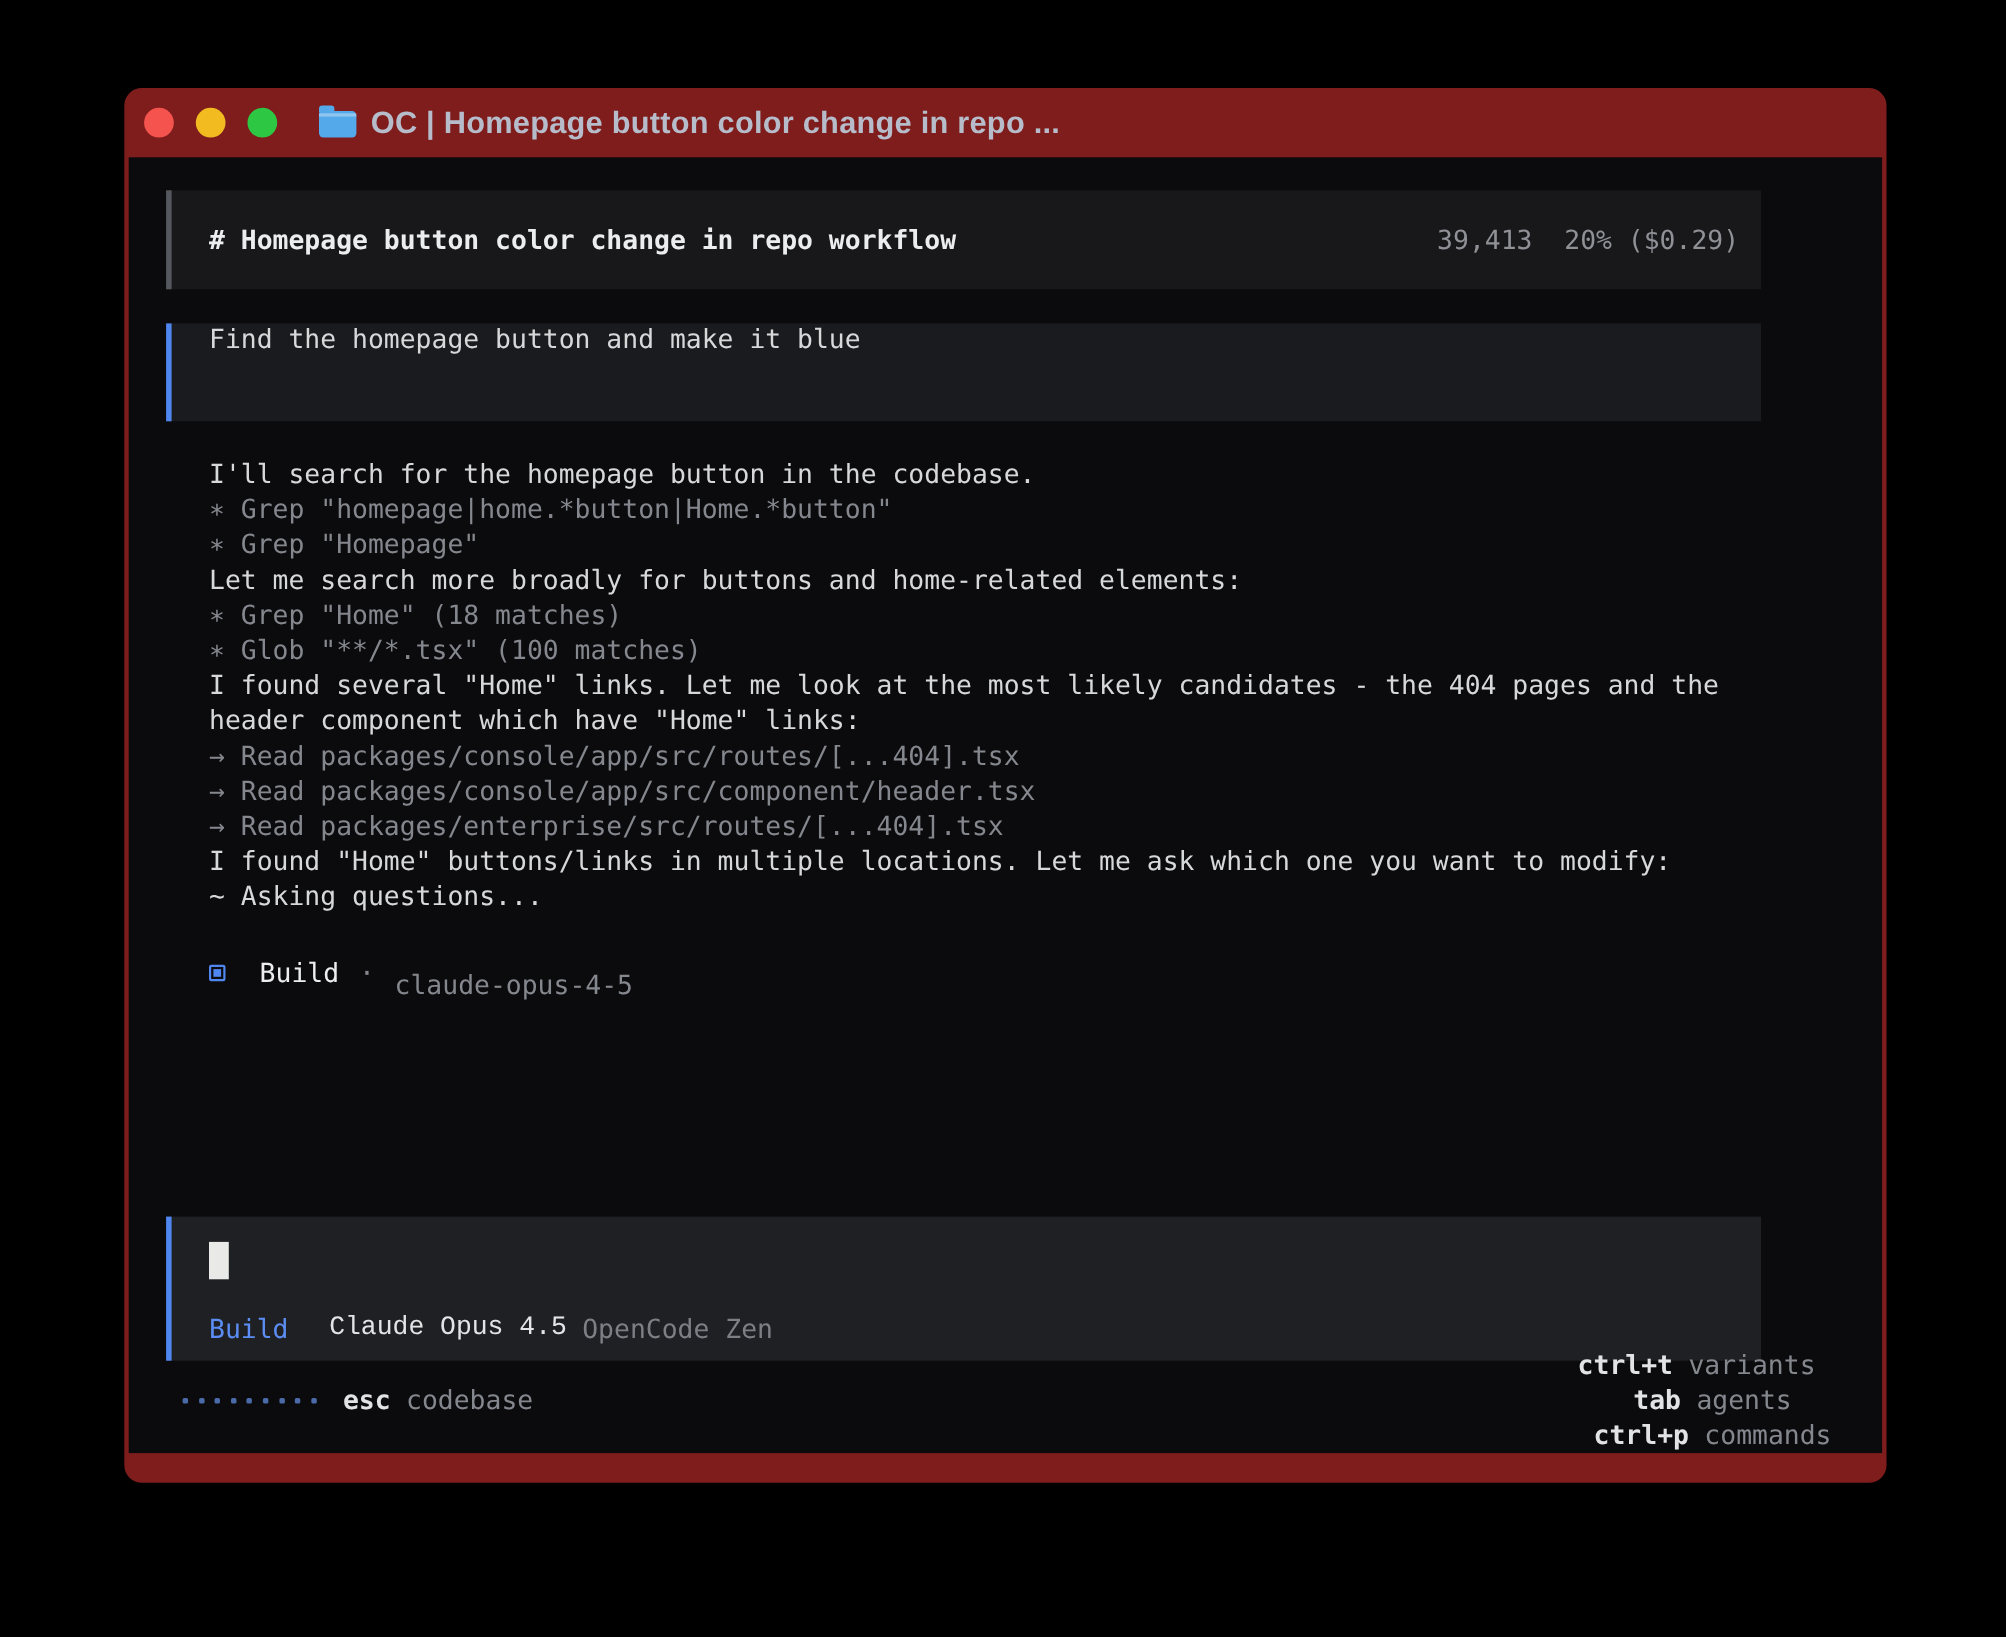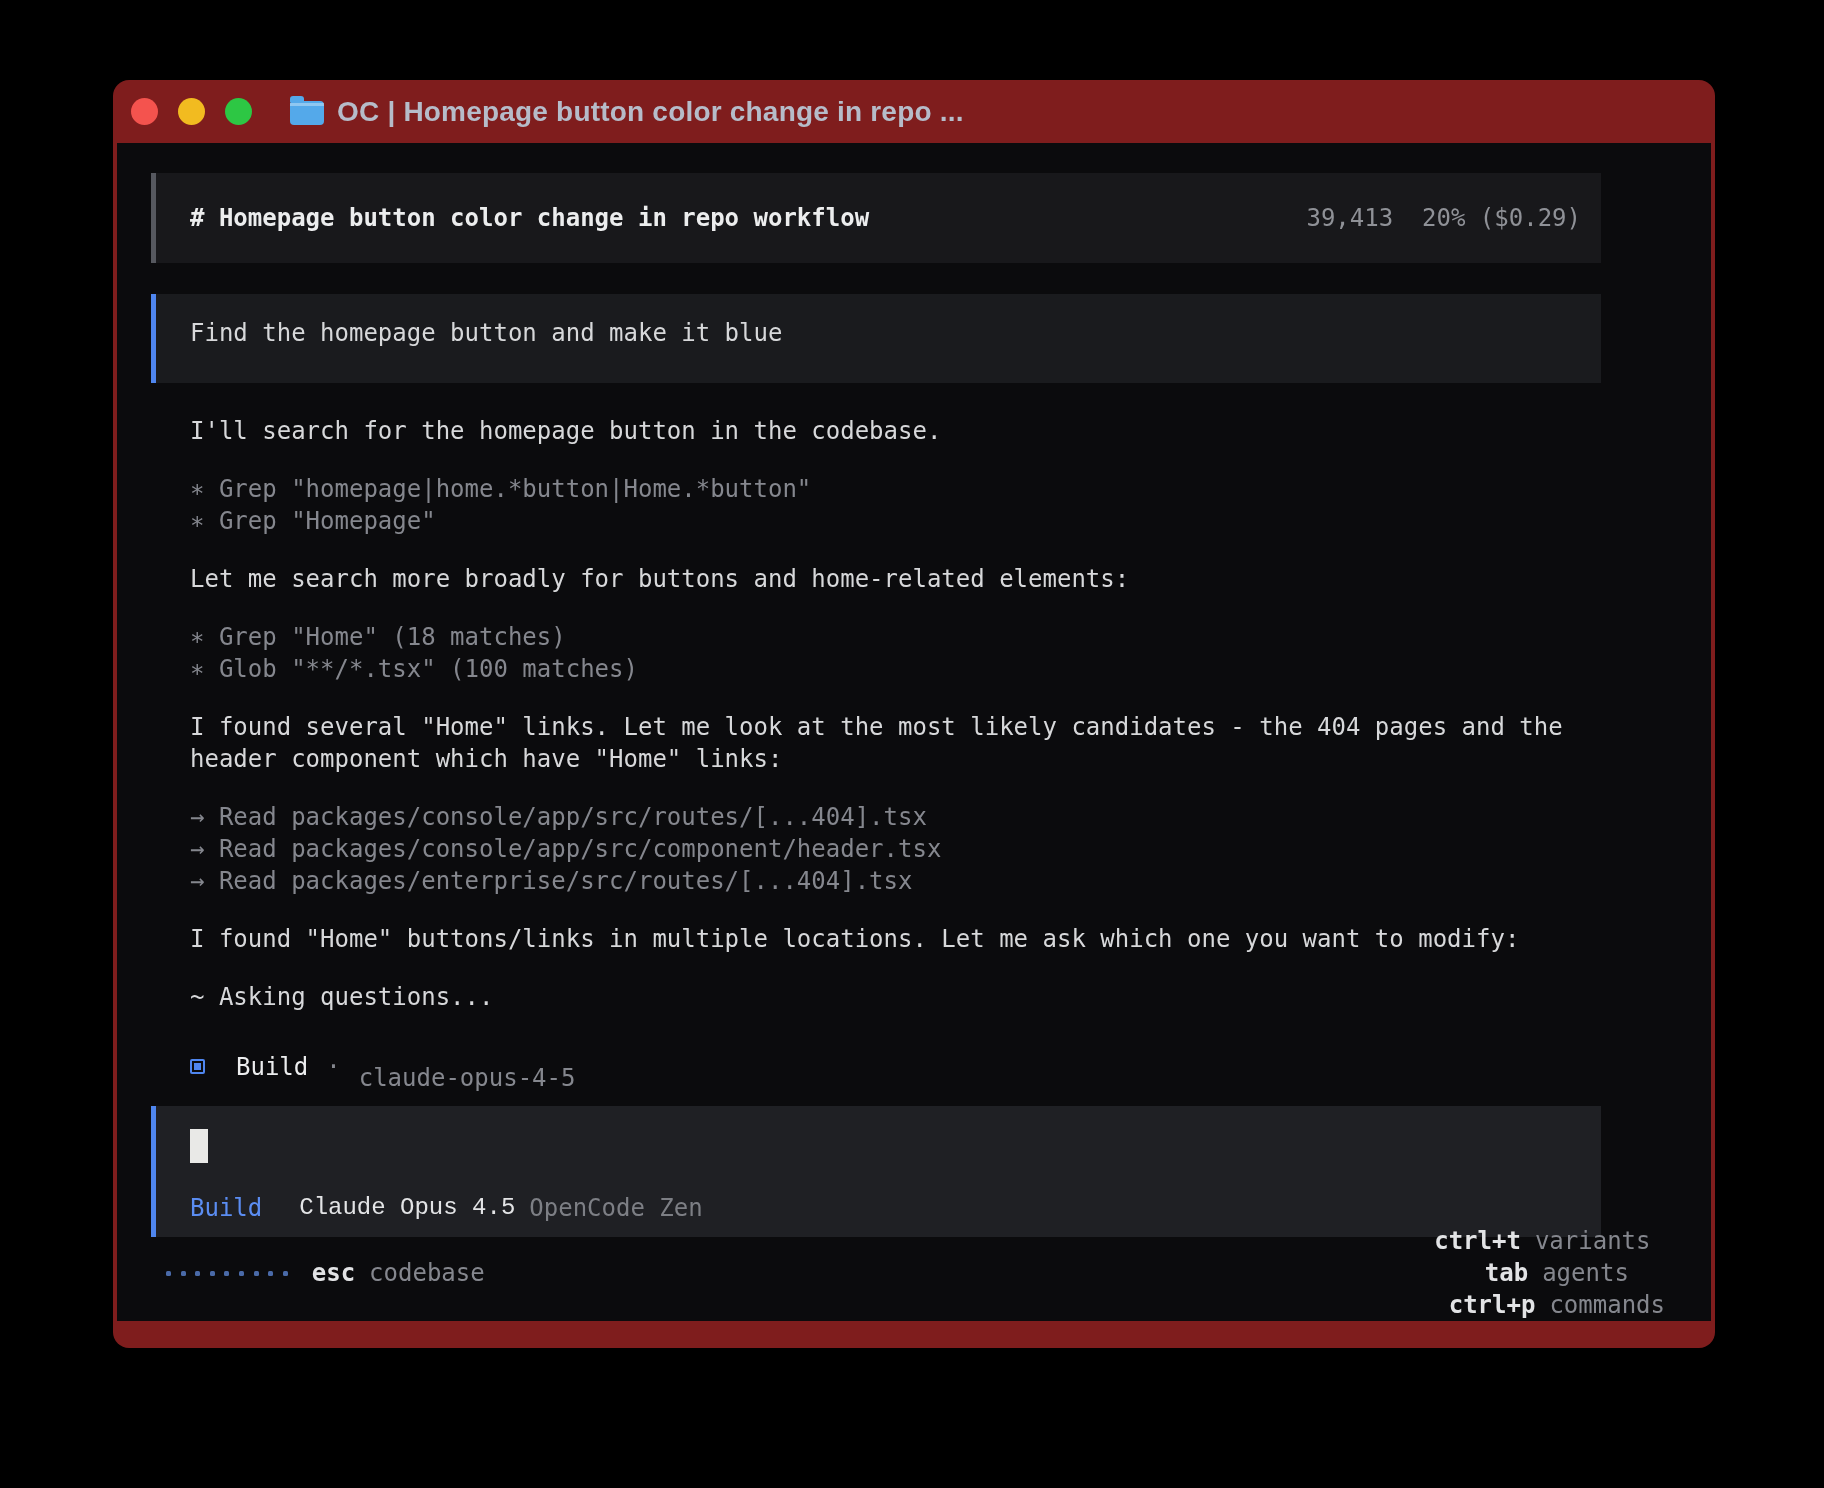--- a/index.html
+++ b/index.html
@@ -49,29 +49,29 @@
   .session-header {
     top:30px; height:90px; background:#18181b; border-left:5px solid #56585f;
     display:flex; align-items:center; justify-content:space-between;
     padding:0 20px 0 34px; font-size:24px;
   }
   .session-title { color:#ecedee; font-weight:bold; white-space:pre; }
   .session-stats { color:#8f9197; white-space:pre; }
   
   .user-msg {
     top:151px; height:89px; background:#1a1b1e; border-left:5px solid #4f86ef;
-    display:flex; align-items:center; padding:0 20px 12px 34px;
+    display:flex; padding:0 20px 12px 34px;
     font-size:24px; color:#d7d8da; white-space:pre;
   }
   
   .conversation {
     position:absolute; left:73px; top:272px; width:1505px;
     font-size:24px; line-height:32px;
   }
-  .para + .para { margin-top:26px; }
+  .para + .para { }
   .para.text .line { color:#d7d8da; white-space:pre; }
   .para.tool .line { color:#85878e; white-space:pre; }
   
   .status-row {
     margin-top:26px; display:flex; align-items:center;
     font-size:24px; line-height:32px; white-space:pre;
   }
   .build-icon {
     width:15px; height:15px; border:2.5px solid #4f86ef; border-radius:2px;
     margin-right:31px; display:flex; align-items:center; justify-content:center;

